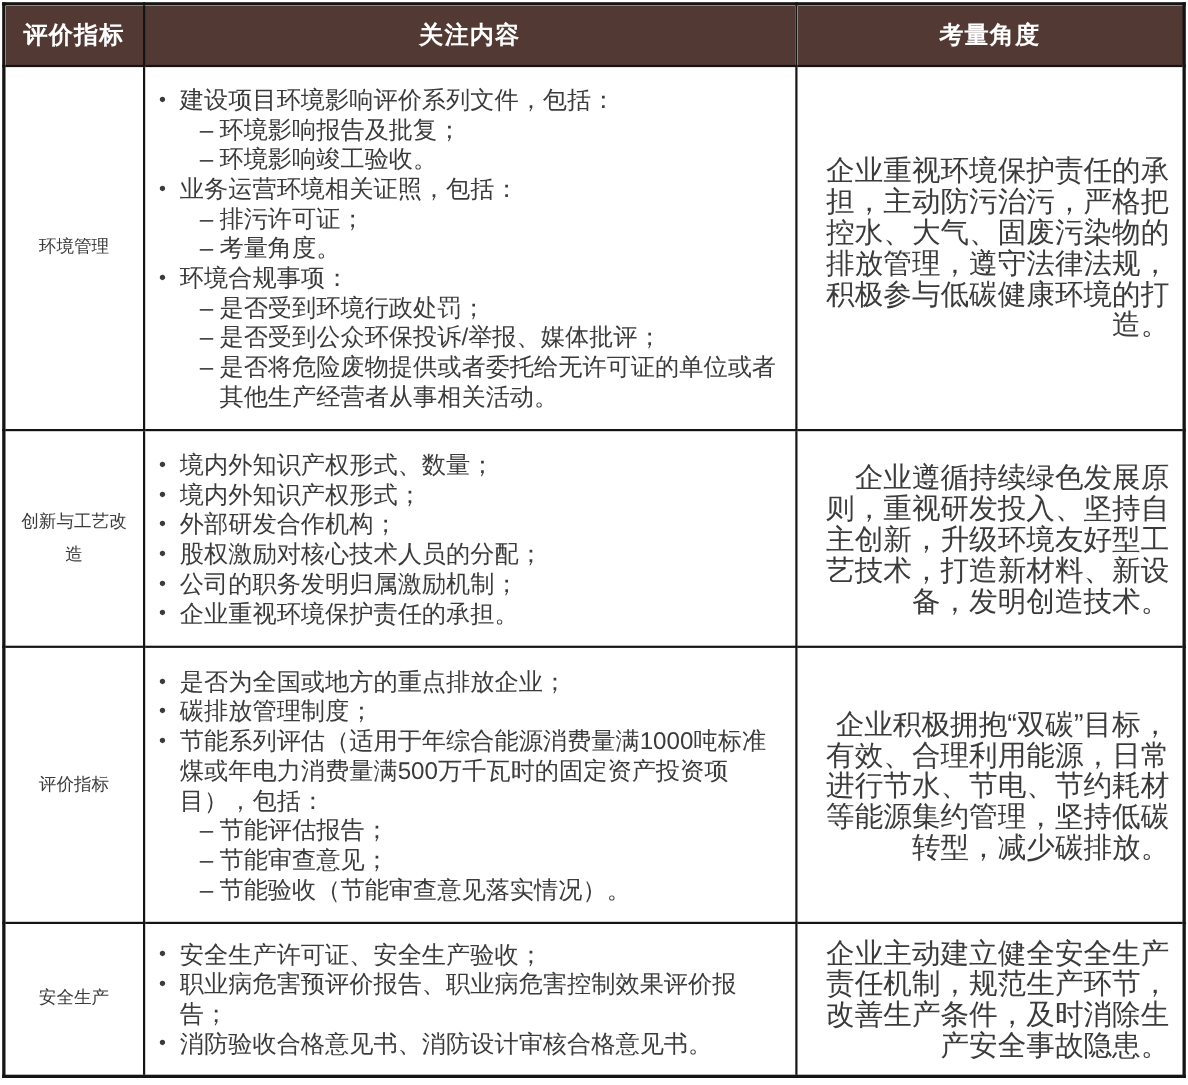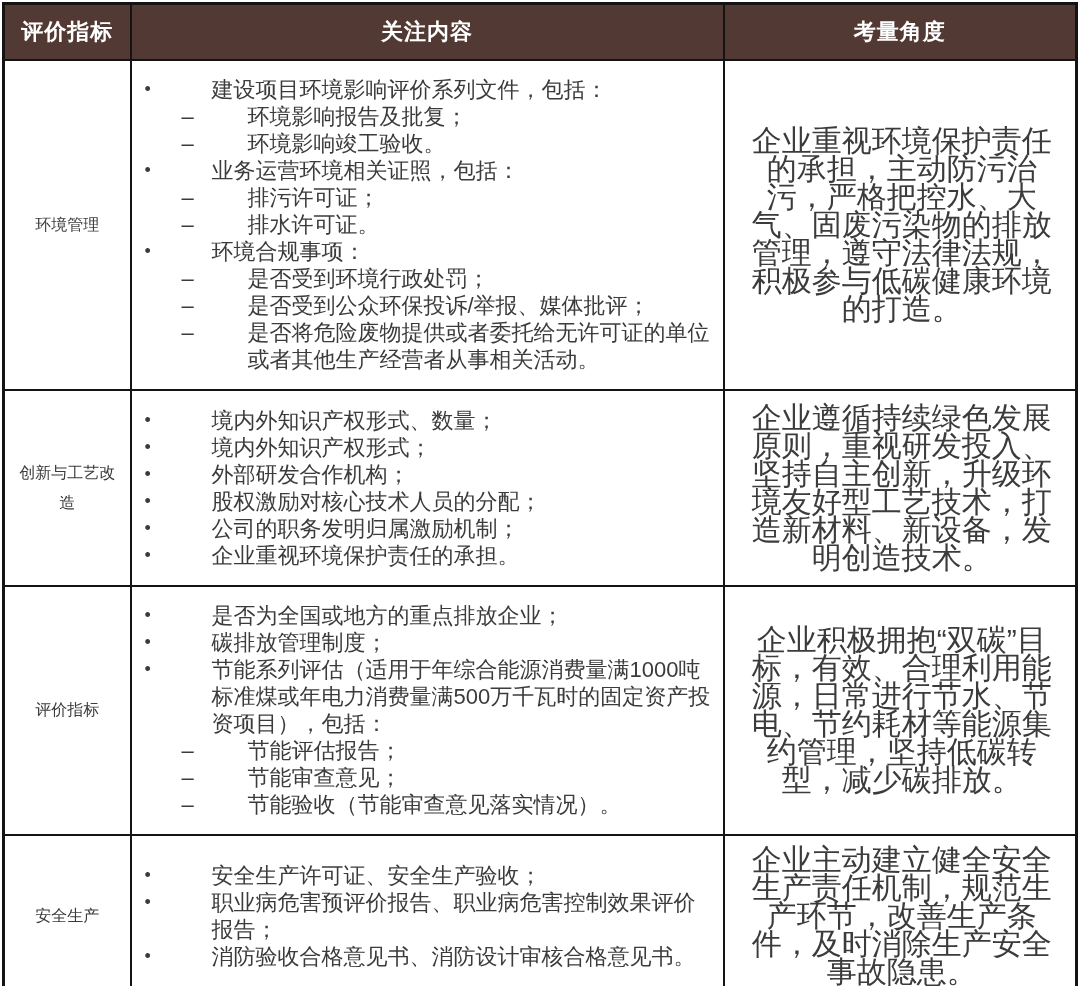--- a/index.html
+++ b/index.html
@@ -58,41 +58,41 @@
     padding: 0 12px;
   }
   td.content-cell {
     padding: 10px 10px 10px 13px;
     font-size: 22px;
     color: var(--body-text);
     line-height: 27px;
   }
   td.angle-cell {
     padding: 10px 12px 10px 16px;
-    font-size: 30px;
+    font-size: 26px;
     color: var(--body-text);
     line-height: 28px;
-    text-align: center;
+    text-align: right;
   }
   ul.content-list { list-style: none; }
   li.bullet-item, li.sub-item {
     display: flex;
     align-items: flex-start;
   }
   li.bullet-item > .marker {
     flex: 0 0 19px;
     width: 19px;
     font-size: 18px;
   }
   li.sub-item { margin-left: 37px; }
   li.sub-item > .marker {
     flex: 0 0 18px;
     width: 18px;
   }
-  .txt { flex: 1 1 auto; word-break: break-all; margin-left: 48px; }
+  .txt { flex: 1 1 auto; word-break: break-all; }
 </style>
 </head>
 <body>
 
 <div class="page">
   <table class="eval-table">
     <colgroup>
       <col style="width:127px">
       <col style="width:593px">
       <col>
@@ -124,21 +124,21 @@
               <li class="bullet-item">
                 <span class="marker">•</span>
                 <span class="txt">业务运营环境相关证照，包括：</span>
               </li>
               <li class="sub-item">
                 <span class="marker">–</span>
                 <span class="txt">排污许可证；</span>
               </li>
               <li class="sub-item">
                 <span class="marker">–</span>
-                <span class="txt">排水许可证。</span>
+                <span class="txt">考量角度。</span>
               </li>
               <li class="bullet-item">
                 <span class="marker">•</span>
                 <span class="txt">环境合规事项：</span>
               </li>
               <li class="sub-item">
                 <span class="marker">–</span>
                 <span class="txt">是否受到环境行政处罚；</span>
               </li>
               <li class="sub-item">

